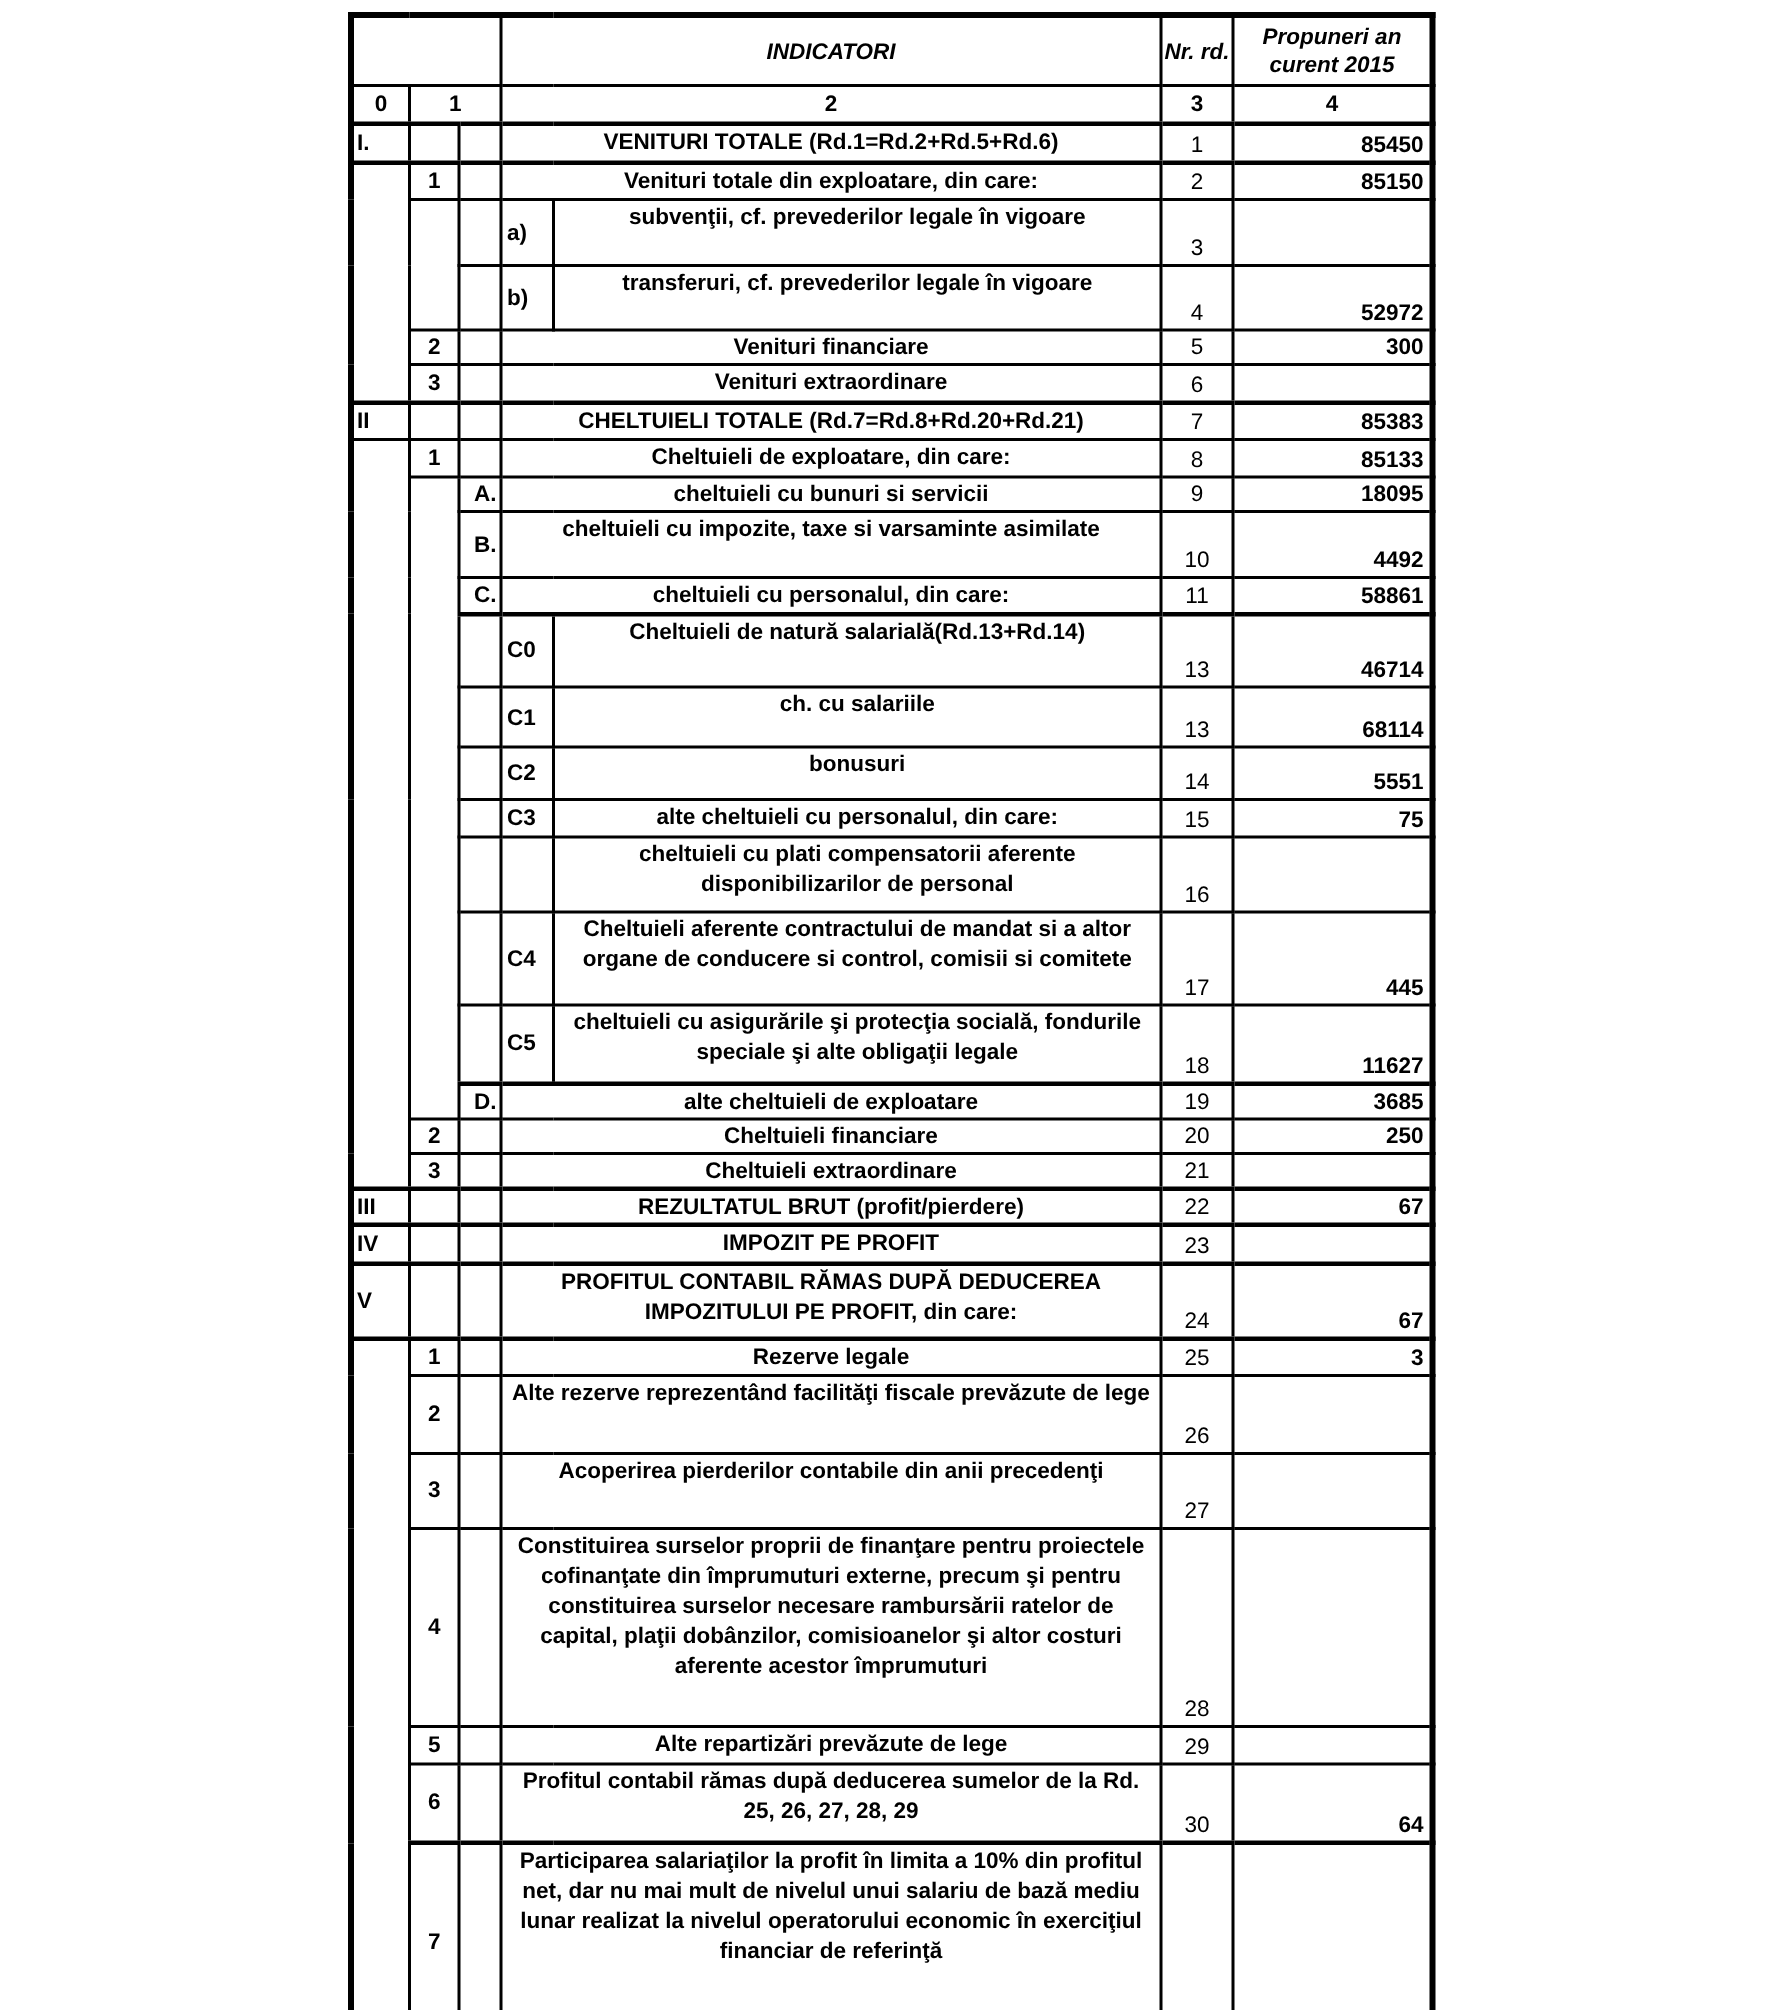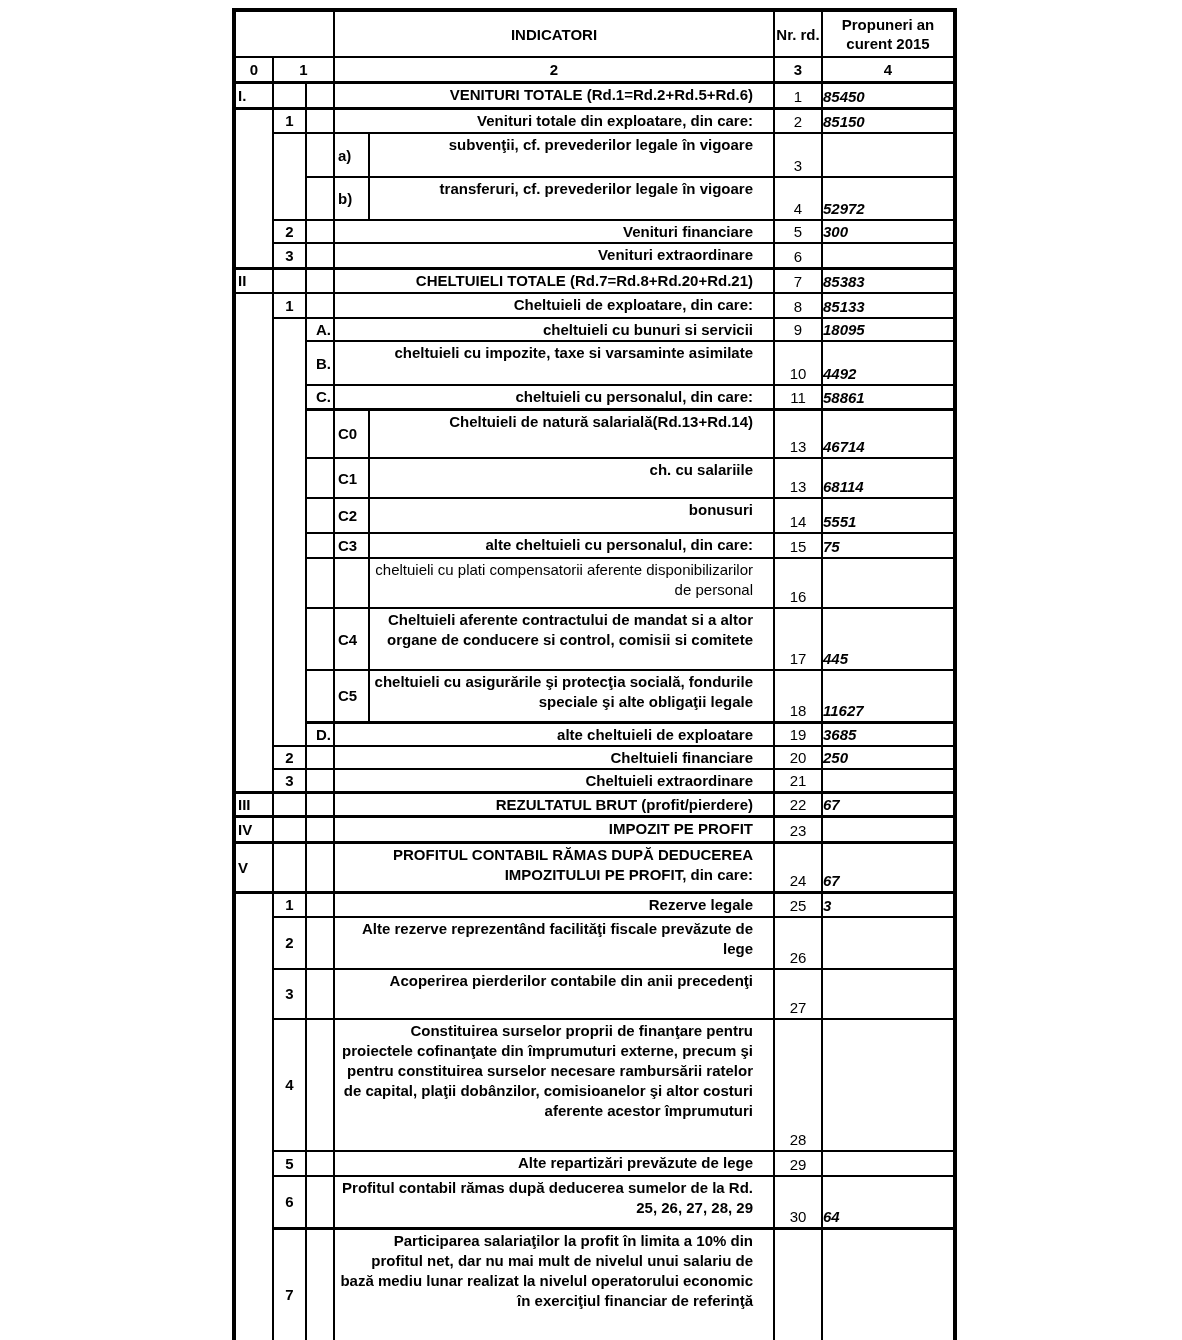--- a/index.html
+++ b/index.html
@@ -12,33 +12,33 @@
   table.budget{
     position:absolute;left:232px;top:8px;width:721px;
     border-collapse:collapse;table-layout:fixed;
     border:4px solid #000;
   }
   td,th{
     border:2px solid #000;box-sizing:border-box;
     font-size:15px;padding:0;overflow:hidden;word-wrap:break-word;
   }
   thead th{font-weight:bold;text-align:center;vertical-align:middle;line-height:19px;padding:1px;}
-  tr.h1{height:47px;}
+  tr.h1{height:47px;font-style:italic;}
   tr.h2{height:25px;}
   td.c0lab{font-weight:bold;text-align:left;vertical-align:middle;padding-left:2px;}
   td.c1lab{font-weight:bold;text-align:center;vertical-align:middle;}
   td.c2lab{font-weight:bold;text-align:right;vertical-align:middle;padding-right:2px;}
   td.c3lab{font-weight:bold;text-align:left;vertical-align:middle;padding-left:3px;}
   td.txt{
-    font-weight:bold;text-align:right;vertical-align:top;
-    padding:1px 20px 0 4px;line-height:20px;
-  }
-  tr.normaltxt td.txt{font-weight:normal;}
+    font-weight:bold;text-align:center;vertical-align:top;
+    padding:1px 4px 0 4px;line-height:20px;
+  }
+  tr.normaltxt td.txt{font-weight:bold;}
   td.nr{font-weight:normal;text-align:center;vertical-align:bottom;padding-bottom:2px;}
-  td.val{font-weight:bold;text-align:left;vertical-align:bottom;padding:0 4px 2px 0;font-style:italic;}
+  td.val{font-weight:bold;text-align:right;vertical-align:bottom;padding:0 4px 2px 0;}
   tr.tt td,tr.tt th{border-top-width:3px;}
 </style>
 </head>
 <body>
 
 <div class="sheet">
   <table class="budget">
     <colgroup>
       <col style="width:39px">
         <col style="width:33px">

